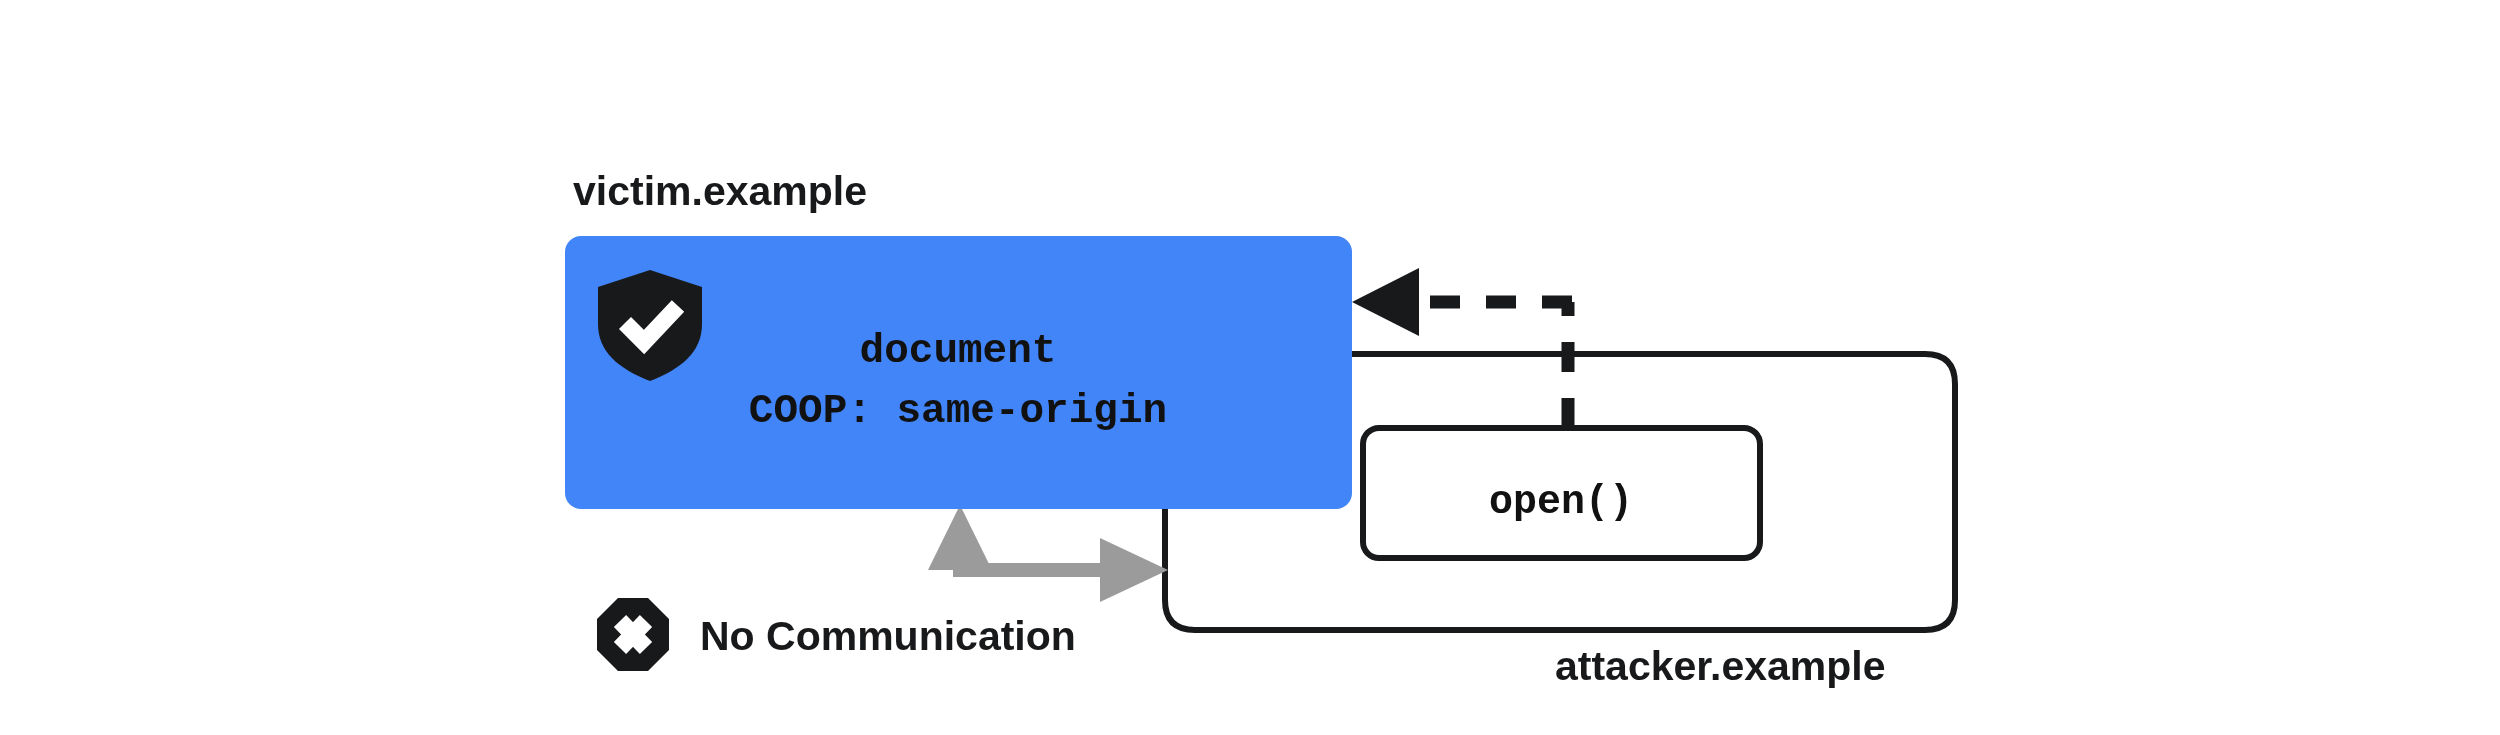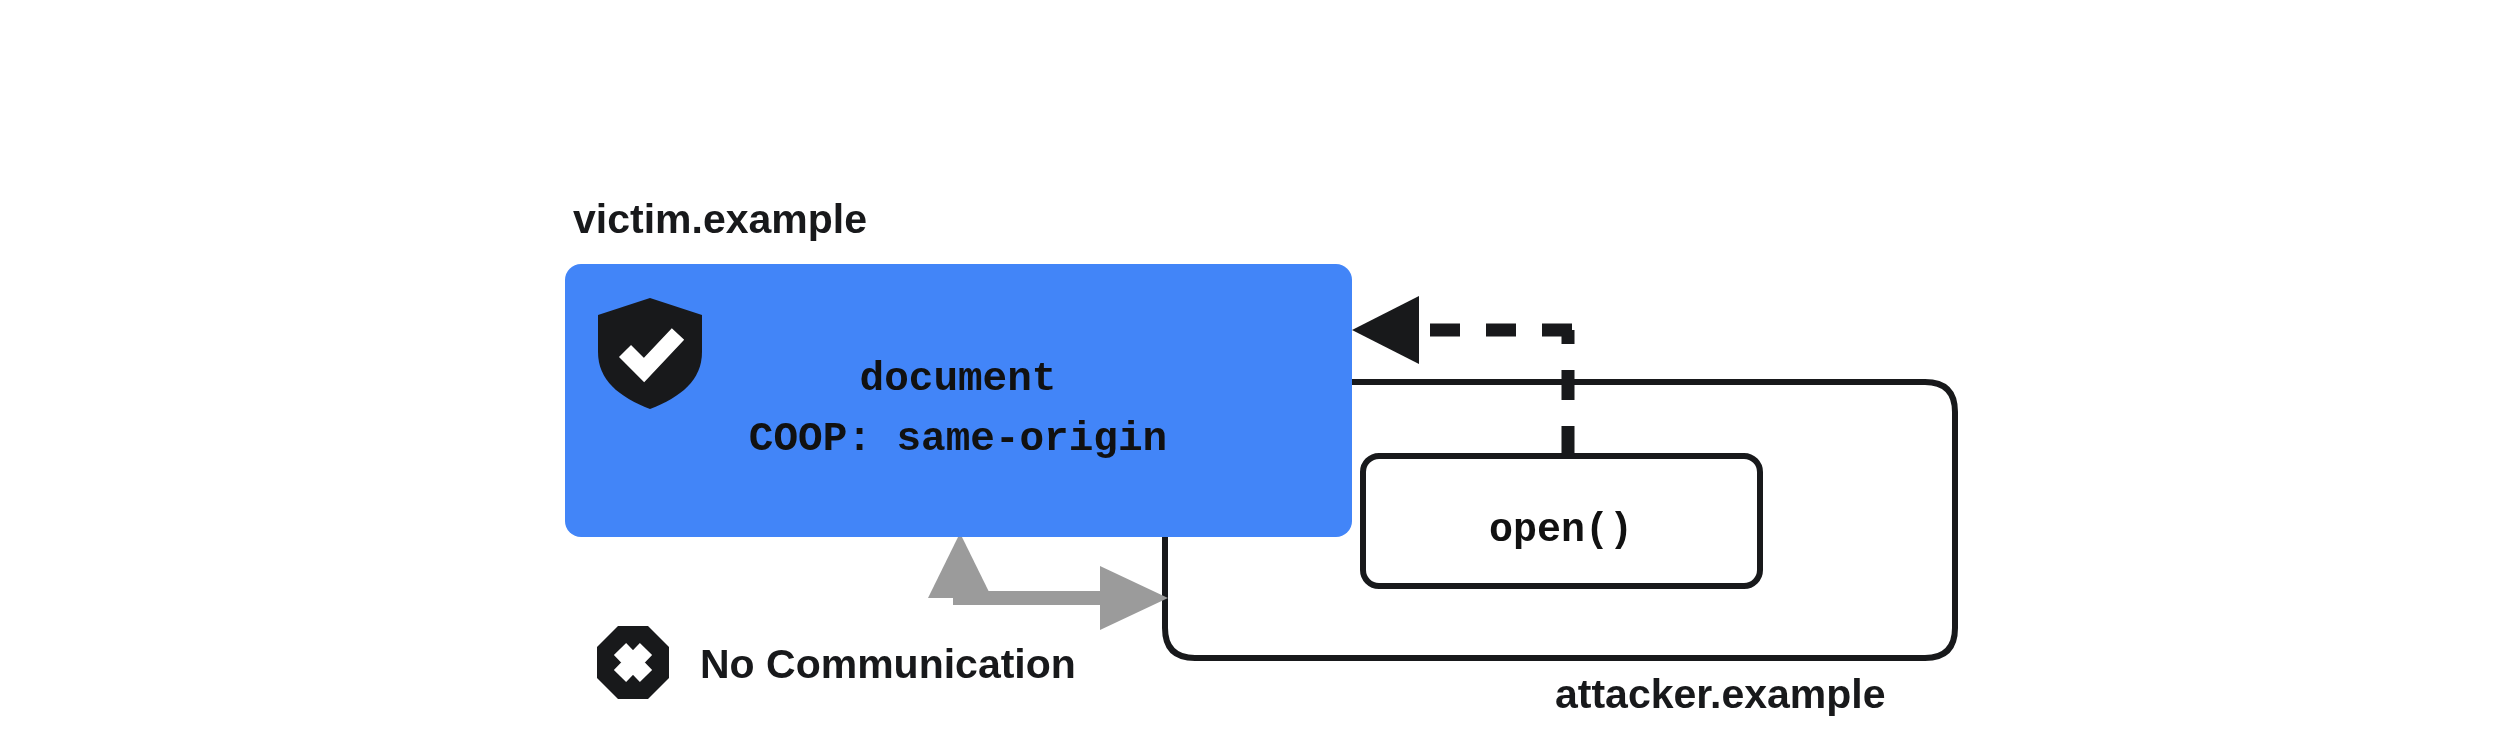--- a/index.html
+++ b/index.html
@@ -11,21 +11,20 @@
     width: 2500px;
     height: 735px;
     font-family: "Liberation Sans", sans-serif;
     overflow: hidden;
   }
   #diagram-root {
     position: relative;
     width: 2500px;
     height: 671px;
     background: #ffffff;
-    margin-top: 28px;
   }
   svg#diagram-svg {
     position: absolute;
     left: 0;
     top: 0;
     width: 2500px;
     height: 735px;
     display: block;
   }
   .label-sans {

